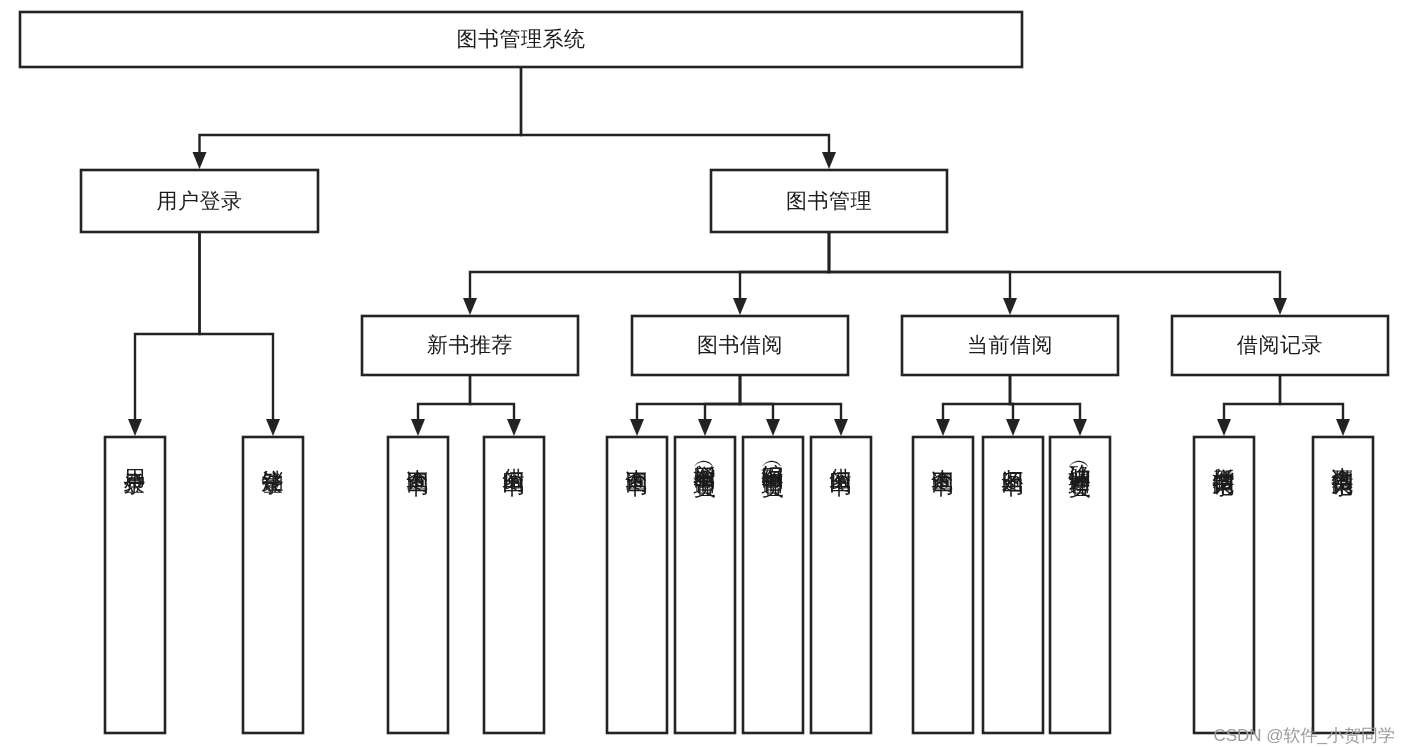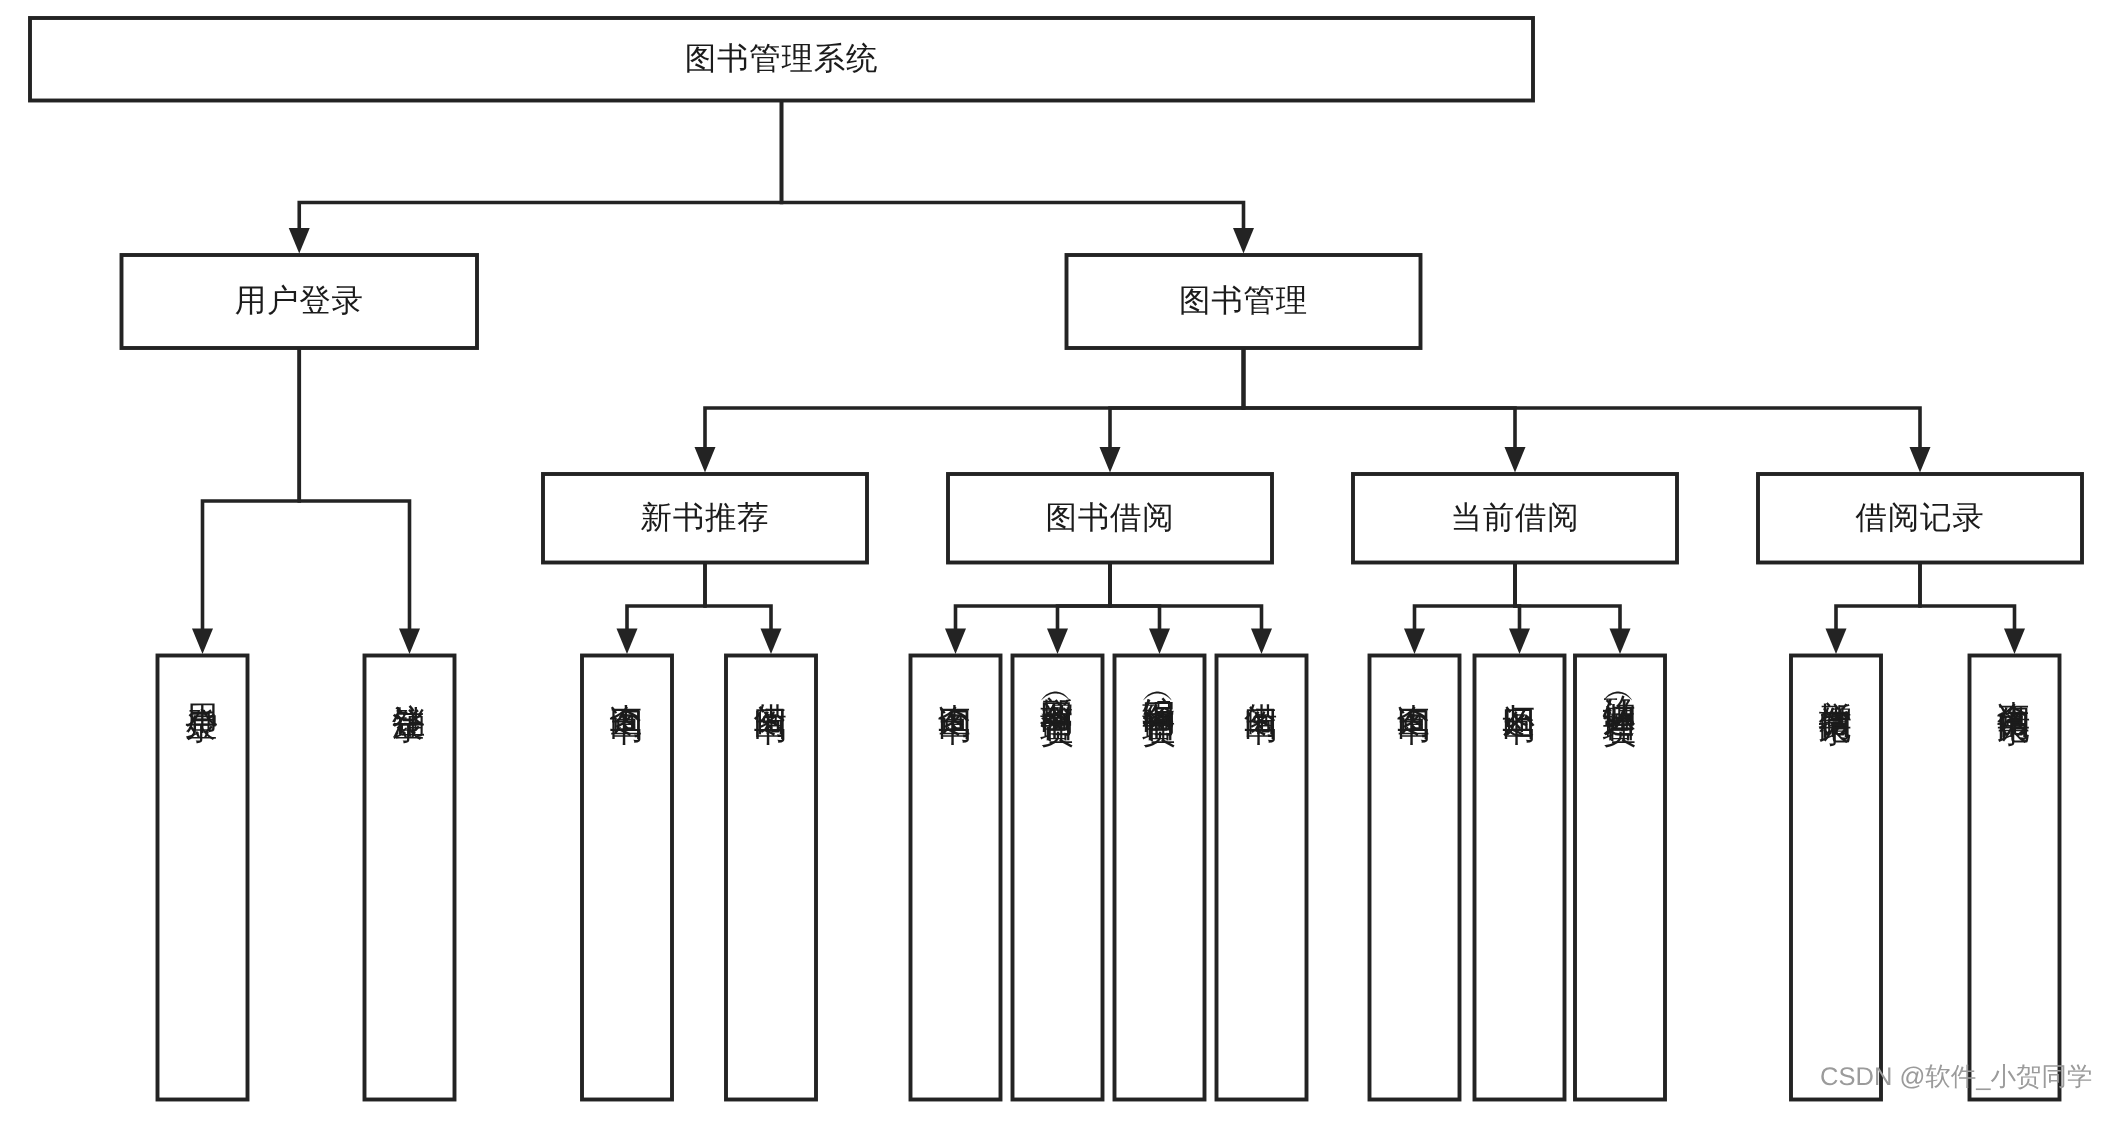--- a/index.html
+++ b/index.html
@@ -55,21 +55,21 @@
     fill: none;
     stroke-linecap: butt;
   }
   .arrow-head {
     fill: #232323;
     stroke: none;
   }
   .watermark {
     position: absolute;
     right: 10px;
-    bottom: 18px;
+    bottom: 0;
     font-family: "Liberation Sans", "DejaVu Sans", sans-serif;
     font-size: 17px;
     color: #9b9b9b;
     white-space: nowrap;
     user-select: none;
   }
 </style>
 </head>
 <body>
 

